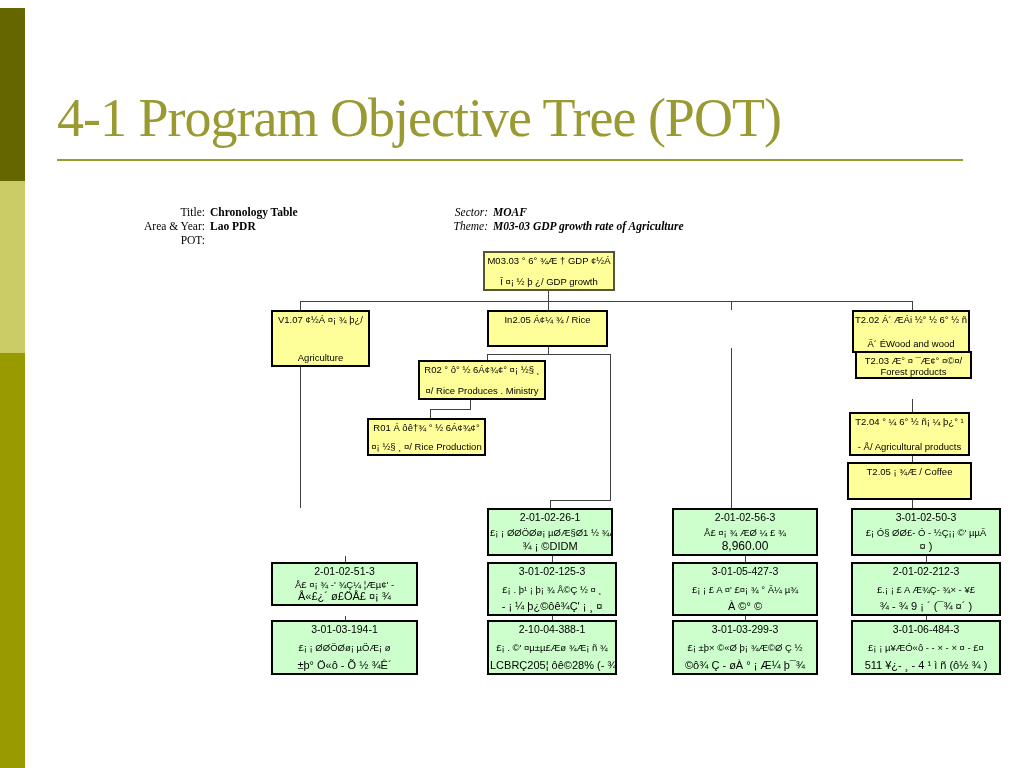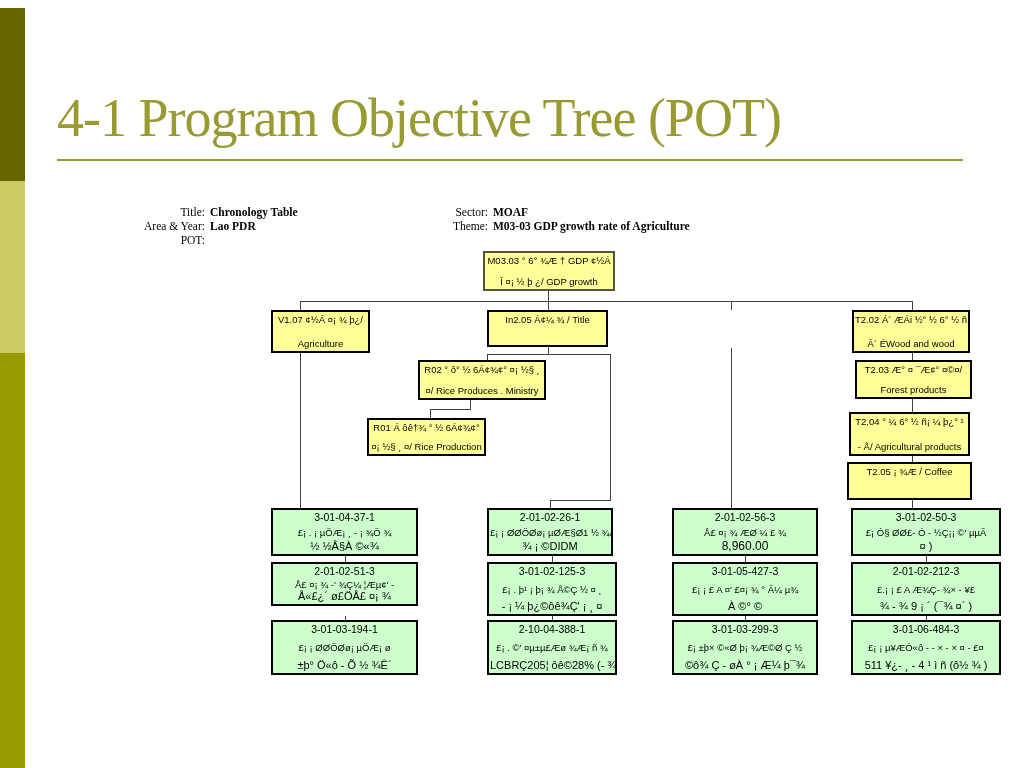--- a/index.html
+++ b/index.html
@@ -23,21 +23,21 @@
     font-family:"Liberation Serif","DejaVu Serif",serif;
     font-weight:400;font-size:54px;line-height:1.05;
     color:var(--accent,#9a9a32);
     white-space:nowrap;letter-spacing:-1px;
   }
   .title-rule{position:absolute;left:57px;top:151px;width:906px;height:2px;background:var(--accent,#9a9a32);}
 
   
   .meta{position:absolute;font-family:"Liberation Serif","DejaVu Serif",serif;font-size:11.5px;color:#000;}
   .meta-left{left:95px;top:197px;}
-  .meta-right{left:420px;top:197px;}
+  .meta-right{left:420px;top:197px;font-style:italic;}
   .meta-row{display:flex;line-height:14px;}
   .meta-label{display:inline-block;text-align:right;}
   .meta-left .meta-label{width:110px;}
   .meta-right .meta-label{width:68px;}
   .meta-label.pot{padding-right:18px;}
   .meta-value{font-weight:bold;margin-left:5px;white-space:nowrap;}
 
   
   .box{
     position:absolute;box-sizing:border-box;
@@ -121,64 +121,59 @@
   <div class="cn" style="left:745px;top:548px;height:6px"></div>
   <div class="cn" style="left:745px;top:608px;height:4px"></div>
   <div class="cn" style="left:926px;top:548px;height:6px"></div>
   <div class="cn" style="left:926px;top:608px;height:4px"></div>
 
   <div class="box root" style="left:483px;top:243px;width:132px;height:40px">
     <div class="bl">M03.03 ° 6° ¾Æ † GDP ¢½Á</div>
     <div class="bl">Î ¤¡ ½ þ ¿/ GDP growth</div>
   </div>
 
-  <div class="box" style="left:271px;top:302px;width:99px;height:43px">
+  <div class="box" style="left:271px;top:302px;width:99px;height:57px">
     <div class="bl">V1.07 ¢½Á ¤¡ ¾ þ¿/</div>
     <div class="bl">Agriculture</div>
   </div>
 
   <div class="box single" style="left:487px;top:302px;width:121px;height:37px">
-    <div class="bl">In2.05 Á¢¼ ¾ / Title</div>
+    <div class="bl">In2.05 Á¢¼ ¾ / Rice</div>
   </div>
 
 
   <div class="box" style="left:852px;top:302px;width:118px;height:43px">
     <div class="bl">T2.02 Á´ ÆÁi ½° ½ 6° ½ ñ</div>
     <div class="bl">Ã´ ÉWood and wood</div>
   </div>
 
   <div class="box" style="left:418px;top:352px;width:128px;height:40px">
     <div class="bl">R02 ° ô° ½ 6Á¢¾¢° ¤¡ ½§ ¸</div>
     <div class="bl">¤/ Rice Produces . Ministry</div>
   </div>
 
   <div class="box" style="left:367px;top:410px;width:119px;height:38px">
     <div class="bl">R01 Á ôê†¾ ° ½ 6Á¢¾¢°</div>
     <div class="bl">¤¡ ½§ ¸ ¤/ Rice Production</div>
   </div>
 
-  <div class="box" style="left:855px;top:352px;width:117px;height:39px">
+  <div class="box" style="left:855px;top:343px;width:117px;height:28px">
     <div class="bl">T2.03 Æ° ¤ ¯Æ¢° ¤©¤/</div>
     <div class="bl">Forest products</div>
   </div>
 
   <div class="box" style="left:849px;top:404px;width:121px;height:44px">
     <div class="bl">T2.04 ° ¼ 6° ½ ñ¡ ¼ þ¿° ¹</div>
     <div class="bl">- Å/ Agricultural products</div>
   </div>
 
   <div class="box single" style="left:847px;top:454px;width:125px;height:38px">
     <div class="bl">T2.05 ¡ ¾Æ / Coffee</div>
   </div>
 
-  <div class="box green" style="left:271px;top:500px;width:147px;height:48px">
-    <div class="bl bid">3-01-04-37-1</div>
-    <div class="bl">£¡ . ¡ µÖÆ¡ ¸ - ¡ ¾Ö ¾</div>
-    <div class="bl v3">½ ½Å§À ©«¾</div>
-  </div>
   <div class="box green" style="left:271px;top:554px;width:147px;height:44px">
     <div class="bl bid">2-01-02-51-3</div>
     <div class="bl">Å£ ¤¡ ¾ -' ¾Ç¼ ¦Æµ¢' -</div>
     <div class="bl v3">Å«£¿´ ø£ÖÅ£ ¤¡ ¾</div>
   </div>
   <div class="box green" style="left:271px;top:612px;width:147px;height:55px">
     <div class="bl bid">3-01-03-194-1</div>
     <div class="bl">£¡ ¡ ØØÖØø¡ µÖÆ¡ ø</div>
     <div class="bl v3">±þ° Ö«ô - Õ ½ ¾Ê´</div>
   </div>

